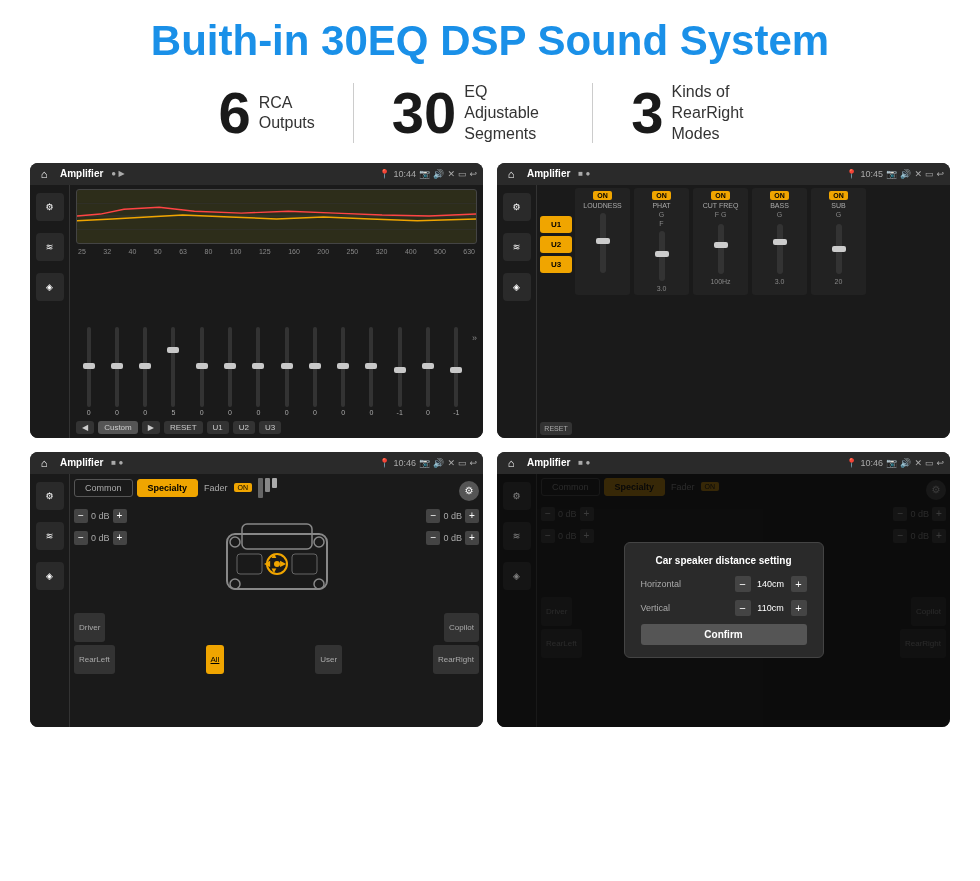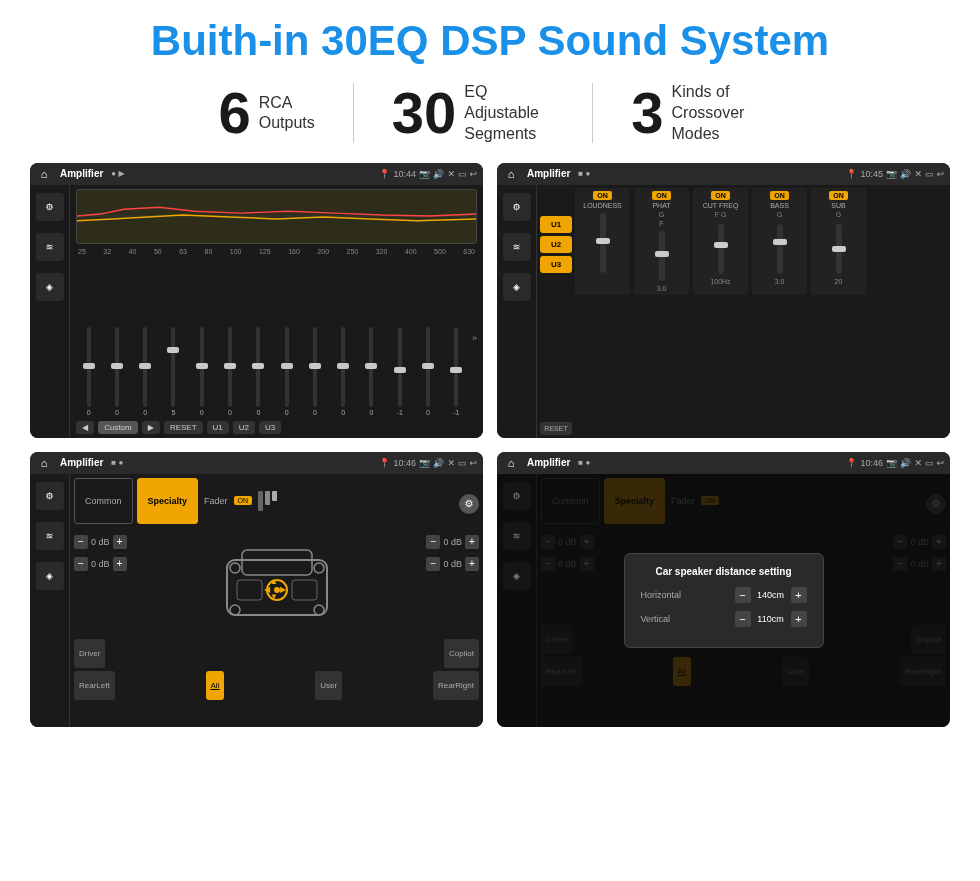--- a/index.html
+++ b/index.html
@@ -353,21 +353,21 @@
       padding: 4px;
     }
 
     .mixer-tabs {
       display: flex;
       gap: 4px;
       margin-bottom: 6px;
     }
 
     .mixer-tab {
-      padding: 17px 10px;
+      padding: 3px 10px;
       border-radius: 3px;
       font-size: 9px;
       border: 1px solid #555;
       color: #aaa;
     }
 
     .mixer-tab.active {
       background: #f0a500;
       color: #000;
       font-weight: bold;
@@ -561,21 +561,21 @@
       <span class="stat-desc">
         <span>EQ Adjustable</span><br>
         <span>Segments</span>
       </span>
     </div>
     <div class="stat-divider"></div>
     <div class="stat-item">
       <span class="stat-number">3</span>
       <span class="stat-desc">
         <span>Kinds of</span><br>
-        <span>Crossover Modes</span>
+        <span>RearRight Modes</span>
       </span>
     </div>
   </div>
 
   <div class="screens-grid">
 
     <div class="screen-card">
       <div class="status-bar">
         <span class="home-icon">⌂</span>
         <span class="app-name">Amplifier</span>
@@ -995,18 +995,19 @@
             </div>
           </div>
           <div class="dialog-row">
             <span class="dialog-label">Vertical</span>
             <div class="dialog-value-row">
               <div class="dialog-minus">−</div>
               <span class="dialog-val">110cm</span>
               <div class="dialog-plus">+</div>
             </div>
           </div>
+          <div class="confirm-btn">Confirm</div>
         </div>
       </div>
     </div>
 
   </div>
 </div>
 
 </body></html>

